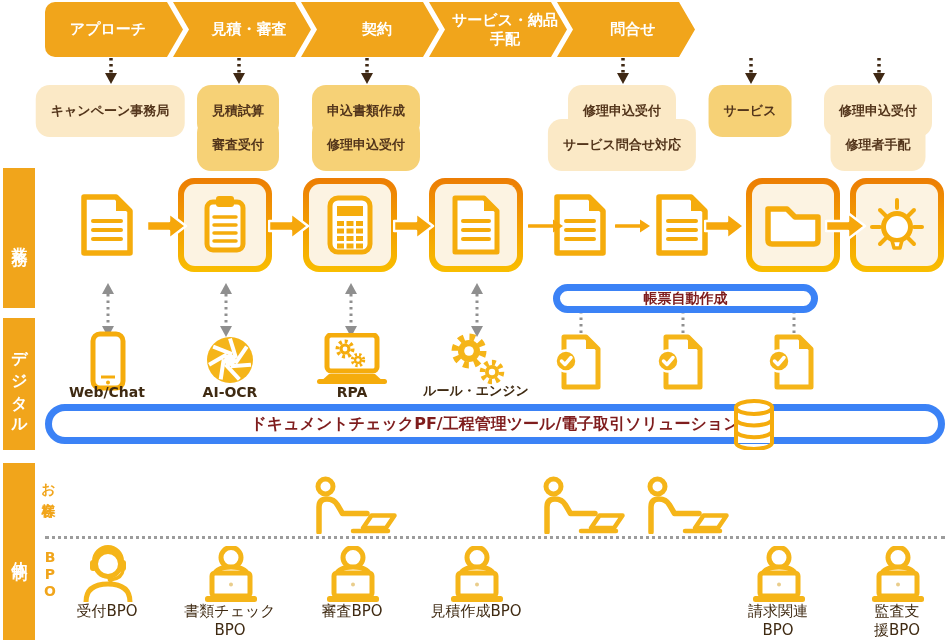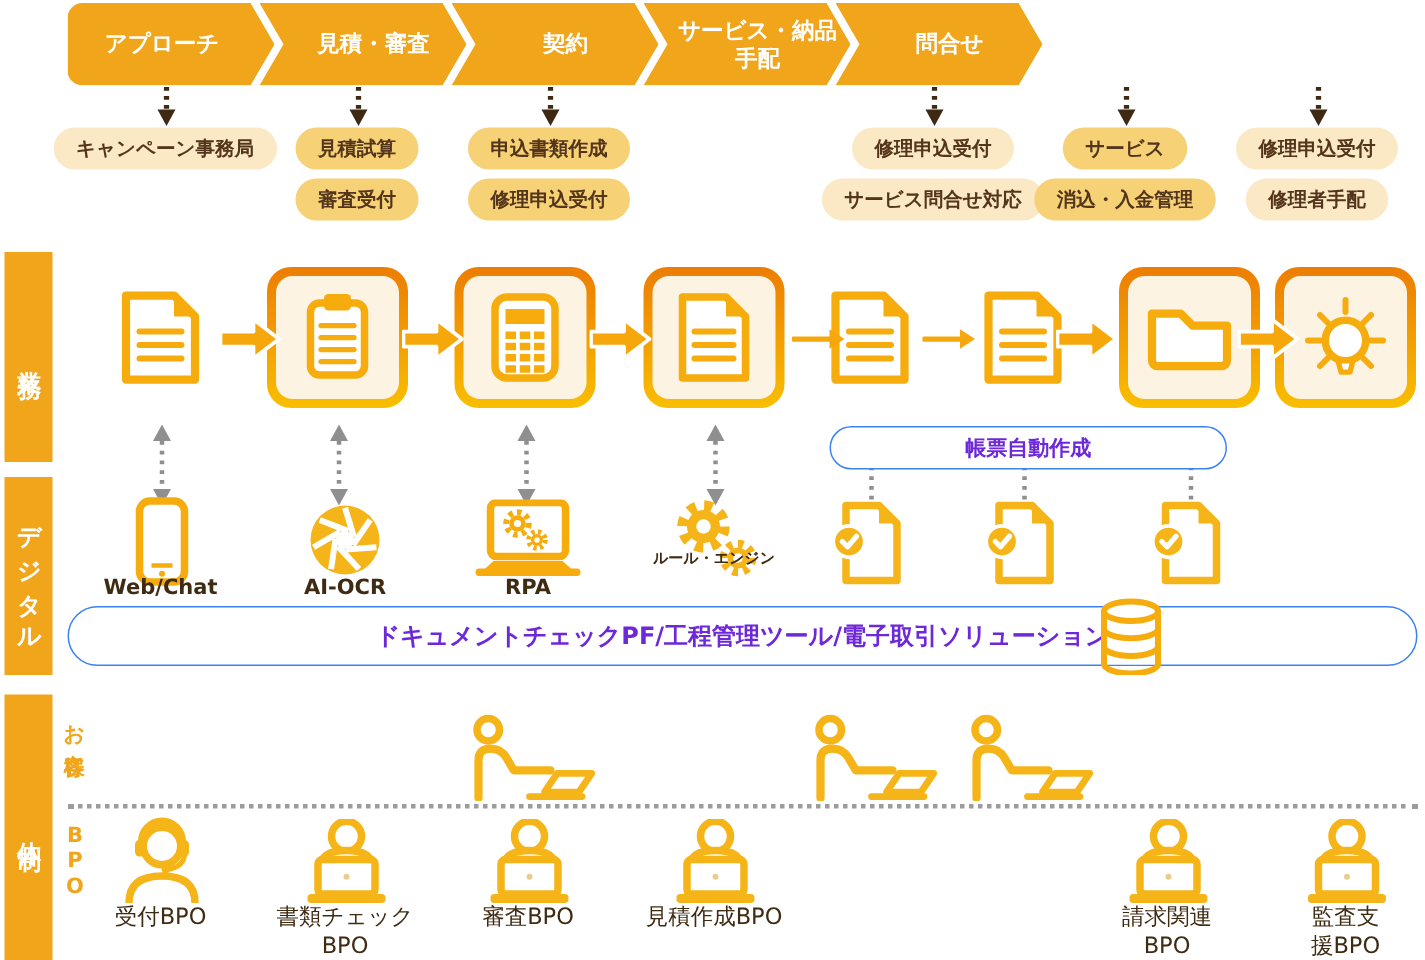--- a/index.html
+++ b/index.html
@@ -8,42 +8,42 @@
   
   .chev{position:absolute;top:2px;height:55px;background:#F1A51B;color:#fff;
         display:flex;align-items:center;justify-content:center;text-align:center;
         font-weight:bold;font-size:15px;line-height:1.25;white-space:pre-line;}
   .chev.first{clip-path:polygon(0 0,122px 0,100% 50%,122px 100%,0 100%);border-radius:10px 0 0 10px;}
   .chev.mid{clip-path:polygon(16px 50%,0 0,122px 0,100% 50%,122px 100%,0 100%);}
   .chev.last{clip-path:polygon(16px 50%,0 0,100% 0,100% 100%,0 100%);}
   .chev.mid span,.chev.last span{padding-left:14px;}
   .chev.first span{padding-right:12px;}
   
-  .pill{position:absolute;height:28px;display:inline-flex;align-items:center;padding:0 15px;
+  .pill{position:absolute;height:28px;display:inline-flex;align-items:center;padding:12px 15px;
         border-radius:14px;font-size:13px;font-weight:bold;color:#53351B;
         transform:translateX(-50%);white-space:nowrap;}
   .pill.light{background:#FBE9C6;}
   .pill.dark{background:#F6D176;}
   
   .vbar{position:absolute;left:3px;width:32px;background:#F1A51B;color:#fff;
         display:flex;align-items:center;justify-content:center;
         writing-mode:vertical-rl;text-orientation:upright;
         font-weight:bold;font-size:16px;letter-spacing:4px;}
   .vtext{position:absolute;writing-mode:vertical-rl;text-orientation:upright;
          color:#F1A51B;font-weight:bold;font-size:14px;letter-spacing:2px;}
   
   .fbox{position:absolute;top:178px;width:94px;height:94px;border-radius:16px;
         background:linear-gradient(180deg,#EC7D04,#F9BE00);padding:6px;box-sizing:border-box;
         display:flex;z-index:1;}
   .fbox-in{flex:1;background:#FCF3E2;border-radius:11px;display:flex;align-items:center;justify-content:center;}
   .absicon{position:absolute;}
   .z4{z-index:4;} .z6{z-index:6;}
   
-  .banner{position:absolute;background:#fff;border:1px solid #3b82f6;border-radius:20px;
-          display:flex;align-items:center;justify-content:center;font-weight:bold;color:#6d28d9;
+  .banner{position:absolute;background:#fff;border:7px solid #3b82f6;border-radius:20px;
+          display:flex;align-items:center;justify-content:center;font-weight:bold;color:#7f1d1d;
           box-sizing:border-box;z-index:5;}
   
   .dlabel{position:absolute;transform:translateX(-50%);font-size:14px;color:#3F2A12;
           font-weight:600;white-space:nowrap;}
   .blabel{position:absolute;transform:translateX(-50%);font-size:15px;color:#3F2A12;
           text-align:center;white-space:pre-line;line-height:1.25;}
   .hline{position:absolute;border-top:3px dotted #9C9C9C;}
 </style>
 </head>
 <body>
@@ -83,21 +83,20 @@
     </svg>
 
   <div class="pill light" style="left:110px;top:85px">キャンペーン事務局</div>
   <div class="pill dark" style="left:238px;top:85px">見積試算</div>
   <div class="pill dark" style="left:238px;top:119px">審査受付</div>
   <div class="pill dark" style="left:366px;top:85px">申込書類作成</div>
   <div class="pill dark" style="left:366px;top:119px">修理申込受付</div>
   <div class="pill light" style="left:622px;top:85px">修理申込受付</div>
   <div class="pill light" style="left:622px;top:119px">サービス問合せ対応</div>
   <div class="pill dark" style="left:750px;top:85px">サービス</div>
-  <div class="pill dark" style="left:750px;top:119px">消込・入金管理</div>
   <div class="pill light" style="left:878px;top:85px">修理申込受付</div>
   <div class="pill light" style="left:878px;top:119px">修理者手配</div>
 
   <div class="vbar" style="top:168px;height:140px">業務</div>
   <div class="vbar" style="top:318px;height:132px">デジタル</div>
   <div class="vbar" style="top:463px;height:177px">体制</div>
 
   <svg class="absicon" style="left:79px;top:193px" width="56" height="64">
       <path d="M5 4 H37 L51 18 V60 H5 Z" fill="#fff" stroke="#F5AC0C" stroke-width="5.5" stroke-linejoin="round"></path>
       <path d="M37 4 L51 18 H37 Z" fill="#F5AC0C"></path>
@@ -313,21 +312,21 @@
   <svg class="absicon" style="left:768px;top:333px" width="50" height="58">
       <path d="M9 4 H31 L43 16 V54 H9 Z" fill="#fff" stroke="#F5B519" stroke-width="5" stroke-linejoin="round"></path>
       <path d="M31 4 L43 16 H31 Z" fill="#F5B519"></path>
       <circle cx="11" cy="28" r="10.5" fill="#F5B519" stroke="#fff" stroke-width="2.5"></circle>
       <polyline points="6.5,28 10,31.5 16,24.5" fill="none" stroke="#fff" stroke-width="3.5" stroke-linecap="round" stroke-linejoin="round"></polyline>
     </svg>
 
   <div class="dlabel" style="left:107px;top:384px">Web/Chat</div>
   <div class="dlabel" style="left:230px;top:384px">AI-OCR</div>
   <div class="dlabel" style="left:352px;top:384px">RPA</div>
-  <div class="dlabel" style="left:476px;top:365px;font-size:10px">ルール・エンジン</div>
+  <div class="dlabel" style="left:476px;top:382px;font-size:13px">ルール・エンジン</div>
 
   <div class="banner" style="left:45px;top:404px;width:900px;height:40px;border-radius:22px;font-size:16px;z-index:2">ドキュメントチェックPF/工程管理ツール/電子取引ソリューション</div>
   <svg class="absicon z6" style="left:732px;top:398px" width="44" height="52">
       <rect x="4" y="9" width="36" height="36" fill="#fff"></rect>
       <g fill="none" stroke="#F5AC0C" stroke-width="4" stroke-linecap="round">
         <ellipse cx="22" cy="9.5" rx="18" ry="6.5" fill="#fff"></ellipse>
         <path d="M4 21 A18 6.5 0 0 0 40 21"></path>
         <path d="M4 32.8 A18 6.5 0 0 0 40 32.8"></path>
         <path d="M4 44.5 A18 6.5 0 0 0 40 44.5"></path>
         <line x1="4" y1="9.5" x2="4" y2="44.5"></line>

